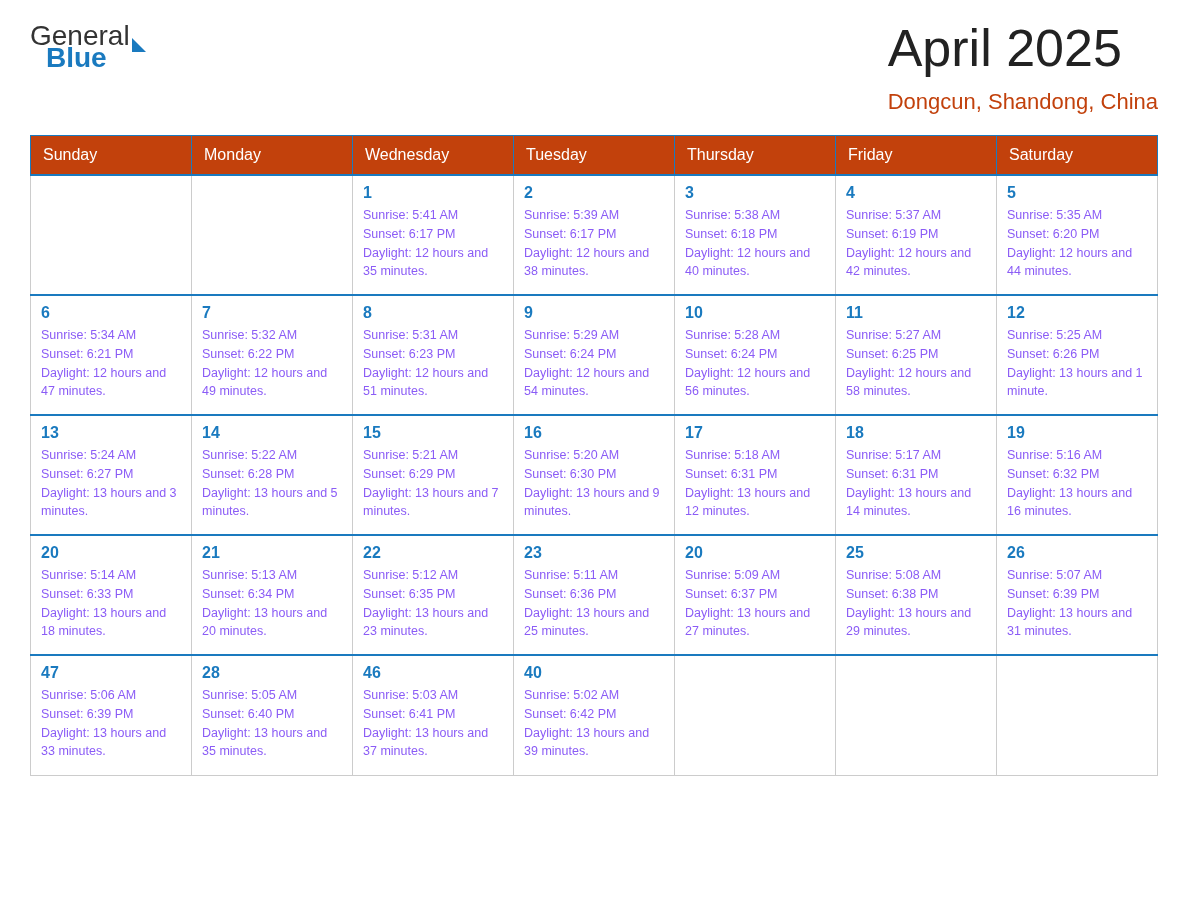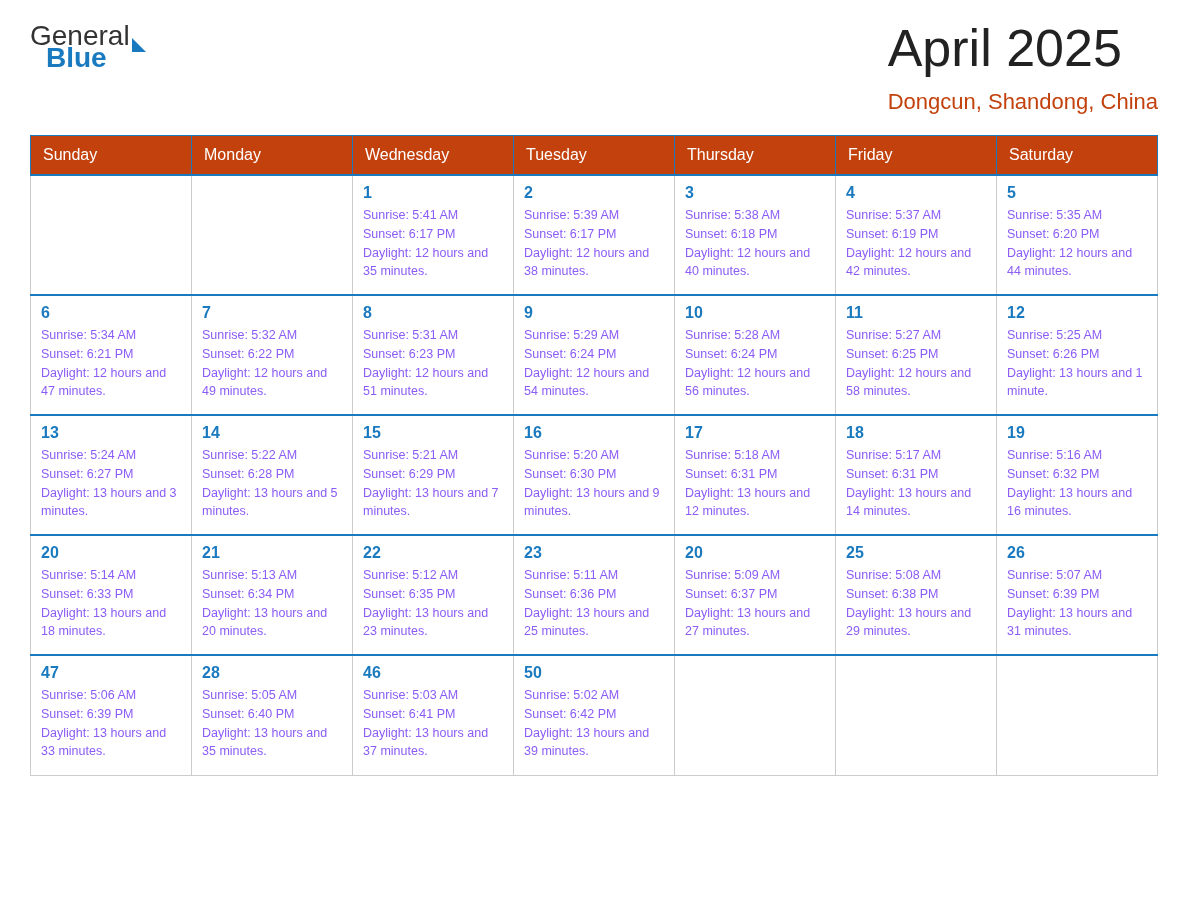--- a/index.html
+++ b/index.html
@@ -255,21 +255,21 @@
         </td>
         <td>
           <span class="day-number">28</span>
           <div class="day-info">Sunrise: 5:05 AM<br>Sunset: 6:40 PM<br>Daylight: 13 hours and 35 minutes.</div>
         </td>
         <td>
           <span class="day-number">46</span>
           <div class="day-info">Sunrise: 5:03 AM<br>Sunset: 6:41 PM<br>Daylight: 13 hours and 37 minutes.</div>
         </td>
         <td>
-          <span class="day-number">50</span>
+          <span class="day-number">40</span>
           <div class="day-info">Sunrise: 5:02 AM<br>Sunset: 6:42 PM<br>Daylight: 13 hours and 39 minutes.</div>
         </td>
         <td class="empty-cell"></td>
         <td class="empty-cell"></td>
         <td class="empty-cell"></td>
       </tr>
     </tbody>
 </table>
 
 </body></html>

